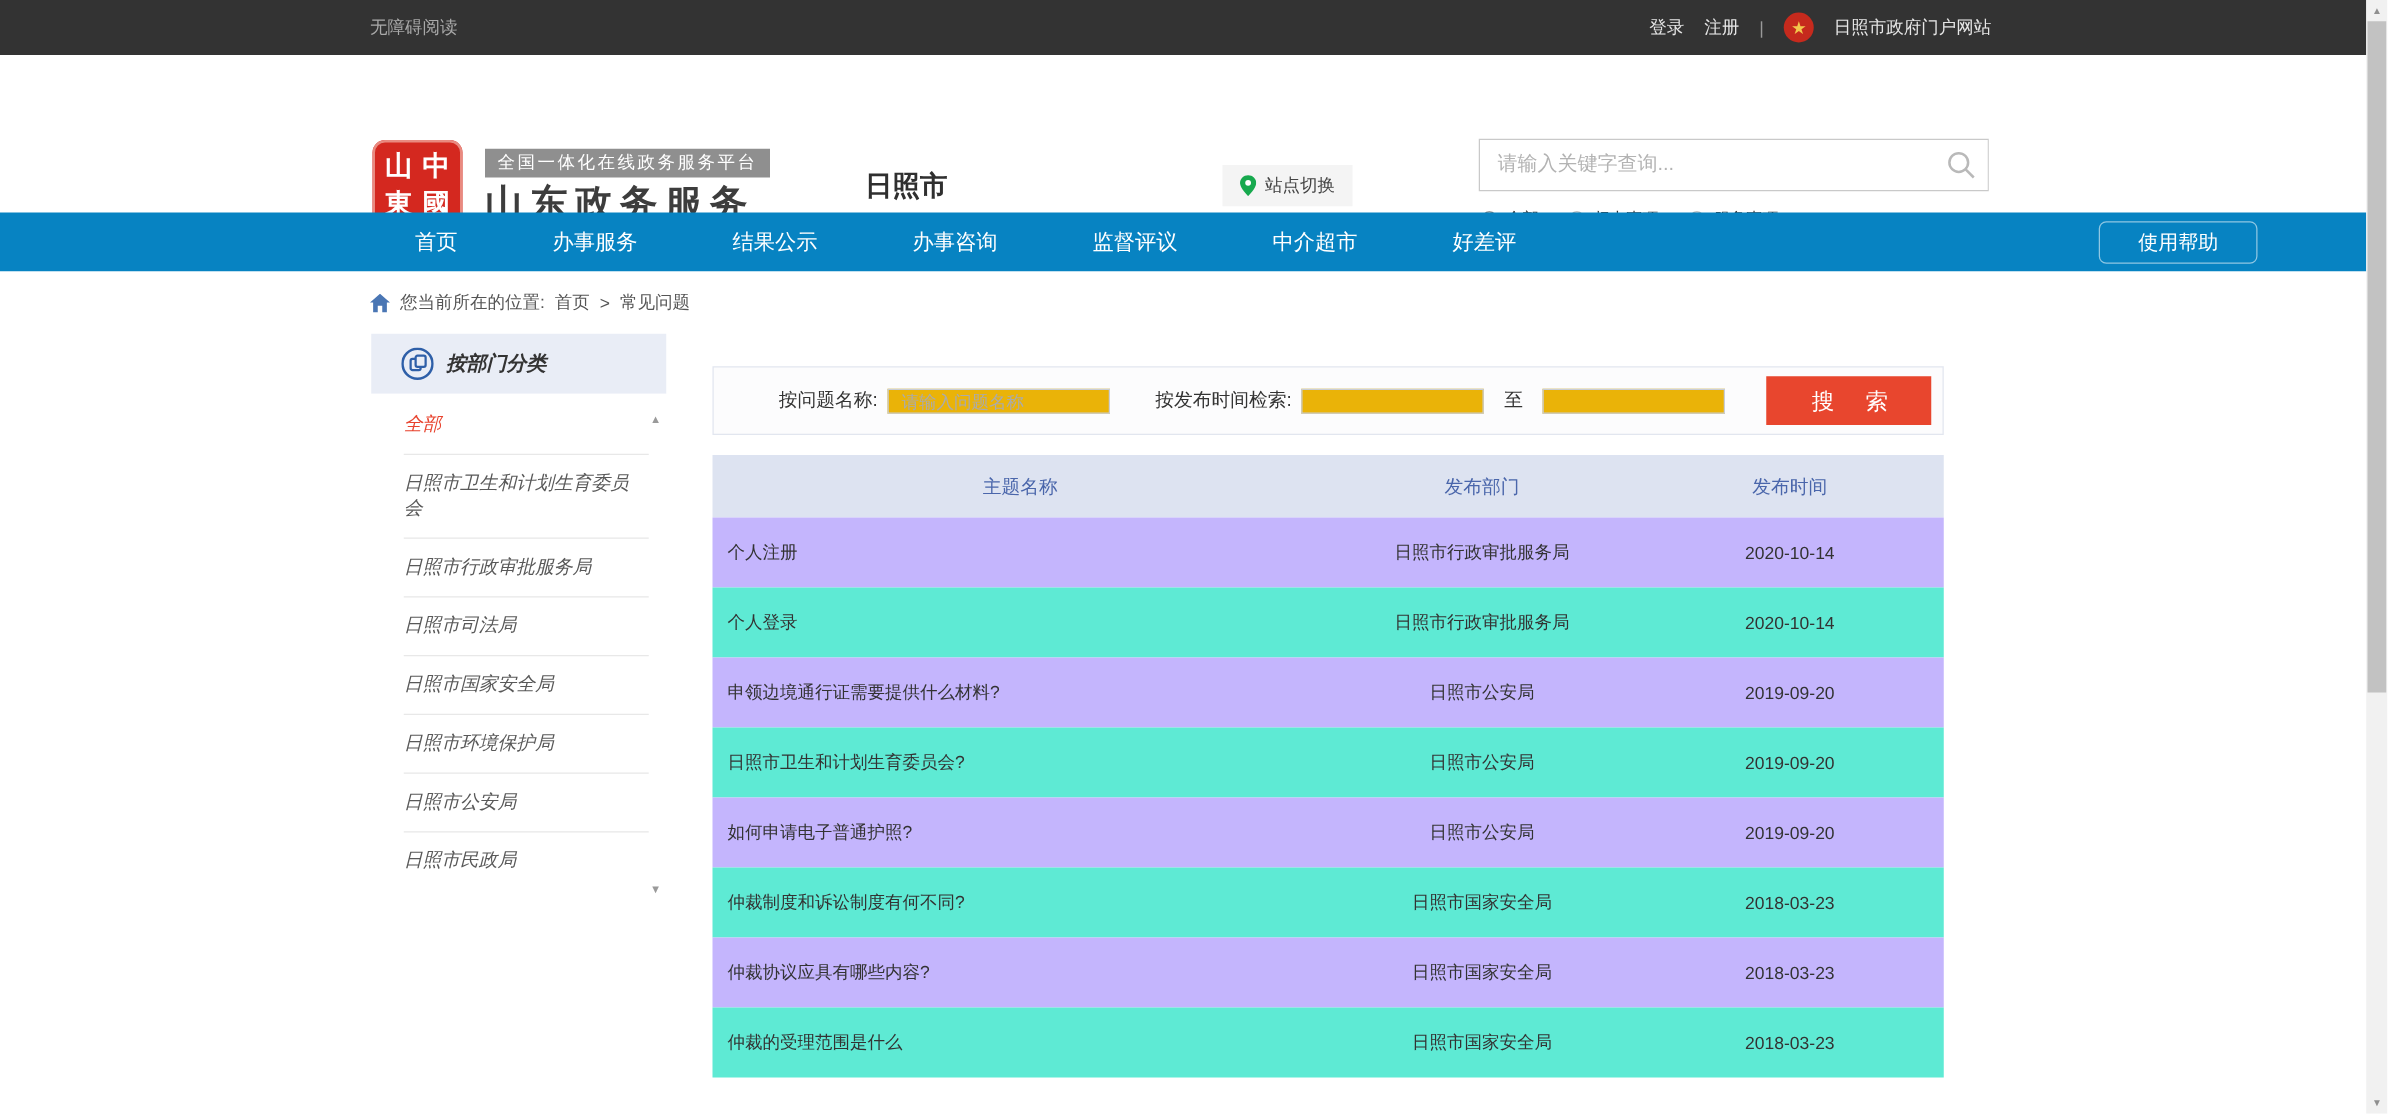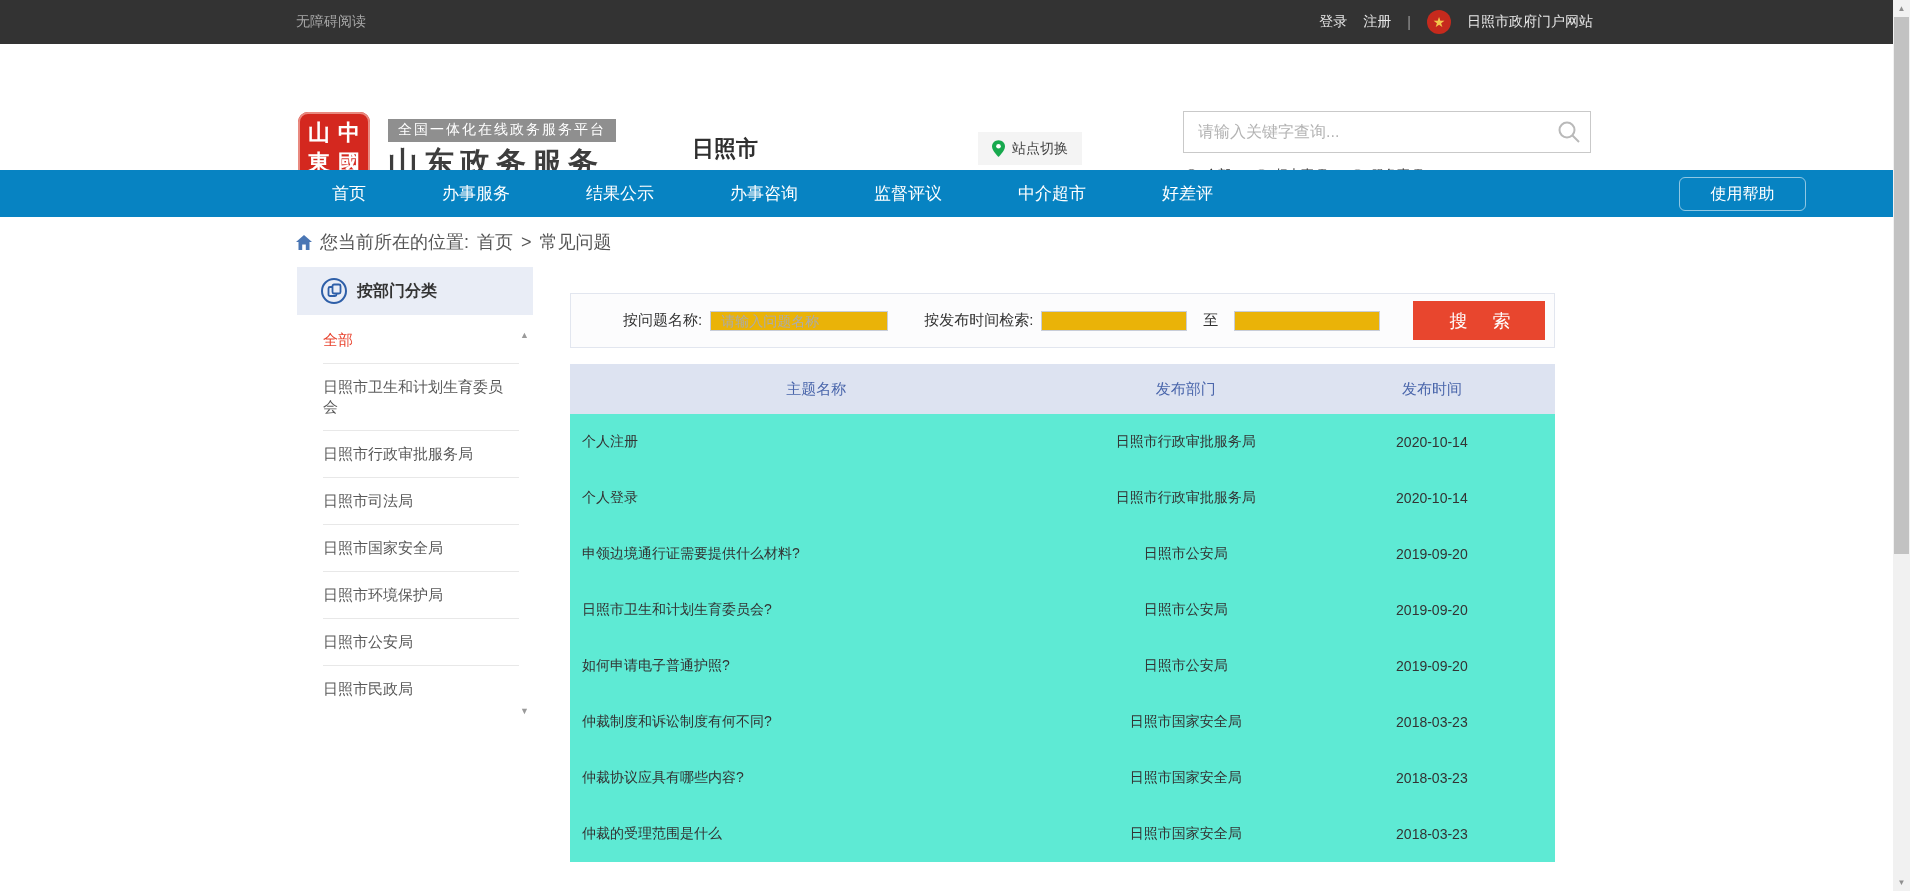--- a/index.html
+++ b/index.html
@@ -53,26 +53,26 @@
   
   .nav { position:absolute; left:0; top:170px; width:1893px; height:47px; background:var(--blue,#0783c2); }
   .nav-items { position:absolute; left:332px; top:0; height:47px; display:flex; align-items:center; gap:76px; }
   .nav-item { color:#fff; font-size:17px; cursor:pointer; white-space:nowrap; }
   .help-btn { position:absolute; left:1679px; top:7px; width:127px; height:34px; border-radius:6px;
               border:1px solid rgba(255,255,255,.55); color:#fff; font-size:16px;
               display:flex; align-items:center; justify-content:center; cursor:pointer; }
 
   
   .breadcrumb { position:absolute; left:296px; top:217px; height:50px; display:flex;
-                align-items:center; gap:8px; font-size:18px; color:#555; }
+                align-items:center; gap:8px; font-size:14px; color:#555; }
   .crumb-link { cursor:pointer; }
   .home-icon { width:16px; height:15px; }
 
   
-  .sidebar { position:absolute; left:297px; top:267px; width:236px; }
+  .sidebar { position:absolute; left:297px; top:267px; width:236px;font-style:italic; }
   .side-head { height:48px; background:#e9edf6; display:flex; align-items:center; gap:10px;
                padding-left:24px; font-size:16px; font-weight:bold; color:#333; }
   .cat-icon { width:26px; height:26px; }
   .side-list { position:relative; background:#fff; height:413px; overflow:hidden; padding-top:2px; }
   .side-item { margin:0 14px 0 26px; padding:13px 14px 13px 0; font-size:15px; color:#595959;
                line-height:20px; border-bottom:1px solid #e8e8e8; cursor:pointer; }
   .side-item.active { color:#e8432e; }
   .side-item:last-child { border-bottom:none; }
   .mini-arrow { position:absolute; right:4px; font-size:9px; color:#9a9a9a; cursor:pointer; line-height:1; }
   .mini-up { top:16px; } .mini-down { bottom:12px; }
@@ -91,21 +91,21 @@
   .date-from { margin-left:8px; }
   .to-label { margin:0 16px; font-size:15px; color:#333; }
   .search-btn { margin-left:auto; margin-right:9px; width:132px; height:39px; border:none;
                 background:var(--red,#e8462e); color:#fff; font-size:18px; letter-spacing:10px;
                 padding-left:12px; cursor:pointer; font-family:"Liberation Sans", sans-serif; }
 
   .table { margin-top:16px; }
   .thead { display:flex; height:50px; background:var(--thead-bg,#dde3f1); align-items:center; }
   .thead .hcell { color:var(--thead-text,#4a66ab); font-size:15px; text-align:center; }
   .c1 { width:50%; } .c2 { width:25%; } .c3 { width:25%; }
-  .trow { display:flex; height:56px; align-items:center; background:#5eead4; cursor:pointer; }
+  .trow { display:flex; height:56px; align-items:center; background:#c4b5fd; cursor:pointer; }
   .trow.alt { background:#5eead4; }
   .trow .cell { font-size:14px; color:#333; }
   .trow .c1 { text-align:left; padding-left:12px; }
   .trow .c2, .trow .c3 { text-align:center; }
 
   
   .scrollbar { position:absolute; left:1893px; top:0; width:17px; height:891px; background:#f1f1f1; }
   .sb-arrow { position:absolute; left:0; width:17px; height:17px; display:flex; align-items:center;
               justify-content:center; font-size:8px; color:#8f8f8f; cursor:pointer; }
   .sb-up { top:0; } .sb-down { bottom:0; }

